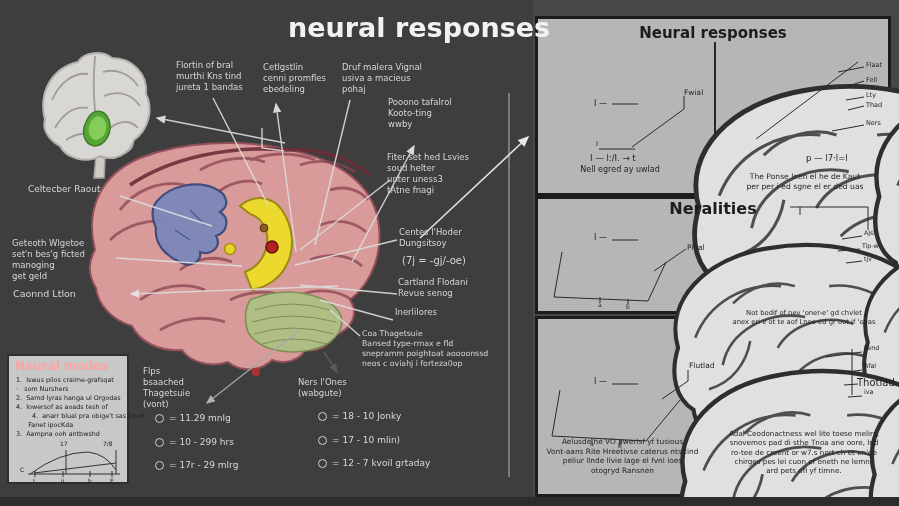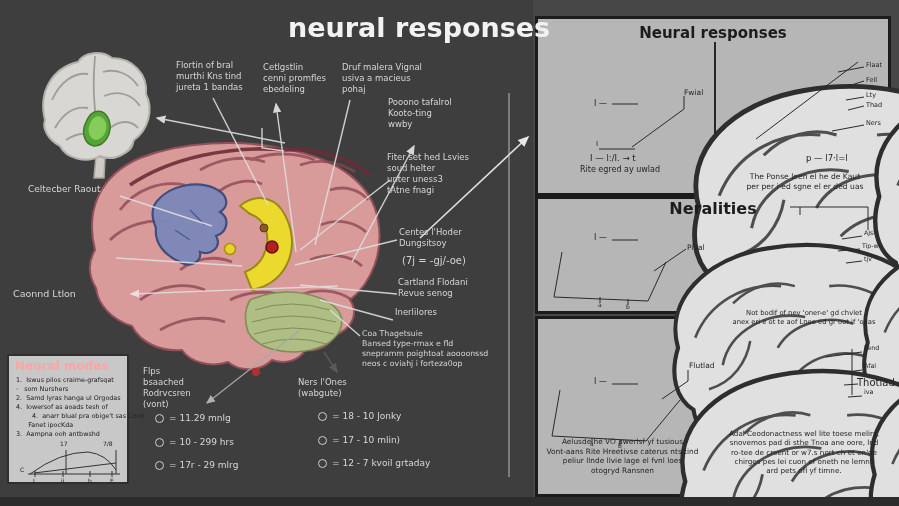--- a/index.html
+++ b/index.html
@@ -221,25 +221,29 @@
 Dungsitsoy</div>
   <div class="t lbl" style="left:402px;top:254px;font-size:10px;">(7j = -gj/-oe)</div>
   <div class="t lbl" style="left:398px;top:277px;">Cartland Flodani
 Revue senog</div>
   <div class="t lbl" style="left:395px;top:307px;">Inerlilores</div>
   <div class="t lbl" style="left:362px;top:329px;font-size:7.8px;">Coa Thagetsuie
 Bansed type-rmax e fld
 snepramm poightoat aoooonssd
 neos c oviahj i forteza0op</div>
   <div class="t lbl" style="left:28px;top:184px;font-size:9px;">Celtecber Raout</div>
+  <div class="t lbl" style="left:12px;top:238px;">Geteoth Wlgetoe
+set'n bes'g ficted
+manoging
+get geld</div>
   <div class="t lbl" style="left:13px;top:288px;font-size:9.5px;">Caonnd Ltlon</div>
 
   <div class="t lbl" style="left:143px;top:366px;">Flps
 bsaached
-Rodrvcsren
+Thagetsuie
 (vont)</div>
   <div class="litem" style="left:155px;top:413px;"><span class="ring"></span><span>= 11.29 mnlg</span></div>
   <div class="litem" style="left:155px;top:437px;"><span class="ring"></span><span>= 10 - 299 hrs</span></div>
   <div class="litem" style="left:155px;top:460px;"><span class="ring"></span><span>= 17r - 29 mlrg</span></div>
 
   <div class="t lbl" style="left:298px;top:377px;">Ners l'Ones
 (wabgute)</div>
   <div class="litem" style="left:318px;top:411px;"><span class="ring"></span><span>= 18 - 10 Jonky</span></div>
   <div class="litem" style="left:318px;top:435px;"><span class="ring"></span><span>= 17 - 10 mlin)</span></div>
   <div class="litem" style="left:318px;top:458px;"><span class="ring"></span><span>= 12 - 7 kvoil grtaday</span></div>
@@ -256,21 +260,21 @@
   <div class="t tick" style="left:103px;top:440px;">7/8</div>
   <div class="t tick" style="left:20px;top:466px;">C</div>
   <div class="t tick" style="left:33px;top:477px;">I</div>
   <div class="t tick" style="left:61px;top:477px;">ii</div>
   <div class="t tick" style="left:88px;top:477px;">b</div>
   <div class="t tick" style="left:110px;top:477px;">E</div>
 
   <div class="t ptitle" style="left:533px;top:24px;font-size:15px;">Neural responses</div>
   <div class="t blabel" style="left:684px;top:88px;font-size:7.5px;">Fwial</div>
   <div class="t blabel" style="left:596px;top:140px;font-size:7px;">I</div>
-  <div class="t cap" style="left:545px;top:165px;width:150px;font-size:8px;">Rite egred ay uwlad</div>
+  <div class="t cap" style="left:545px;top:165px;width:150px;font-size:8px;">Nell egred ay uwlad</div>
   <div class="t blabel" style="left:594px;top:99px;font-size:8px;">I —</div>
   <div class="t blabel" style="left:866px;top:61px;font-size:6.5px;">Flaat</div>
   <div class="t blabel" style="left:866px;top:76px;font-size:6.5px;">Fell</div>
   <div class="t blabel" style="left:866px;top:91px;font-size:6.5px;">Lty</div>
   <div class="t blabel" style="left:866px;top:101px;font-size:6.5px;">Thad</div>
   <div class="t blabel" style="left:866px;top:119px;font-size:6.5px;">Ners</div>
   <div class="t blabel" style="left:590px;top:153px;font-size:8.5px;">I — l:/I. → t</div>
   <div class="t blabel" style="left:806px;top:153px;font-size:8.5px;">p — l7·l=l</div>
   <div class="t ptitle" style="left:533px;top:199px;font-size:16px;">Neralities</div>
 

